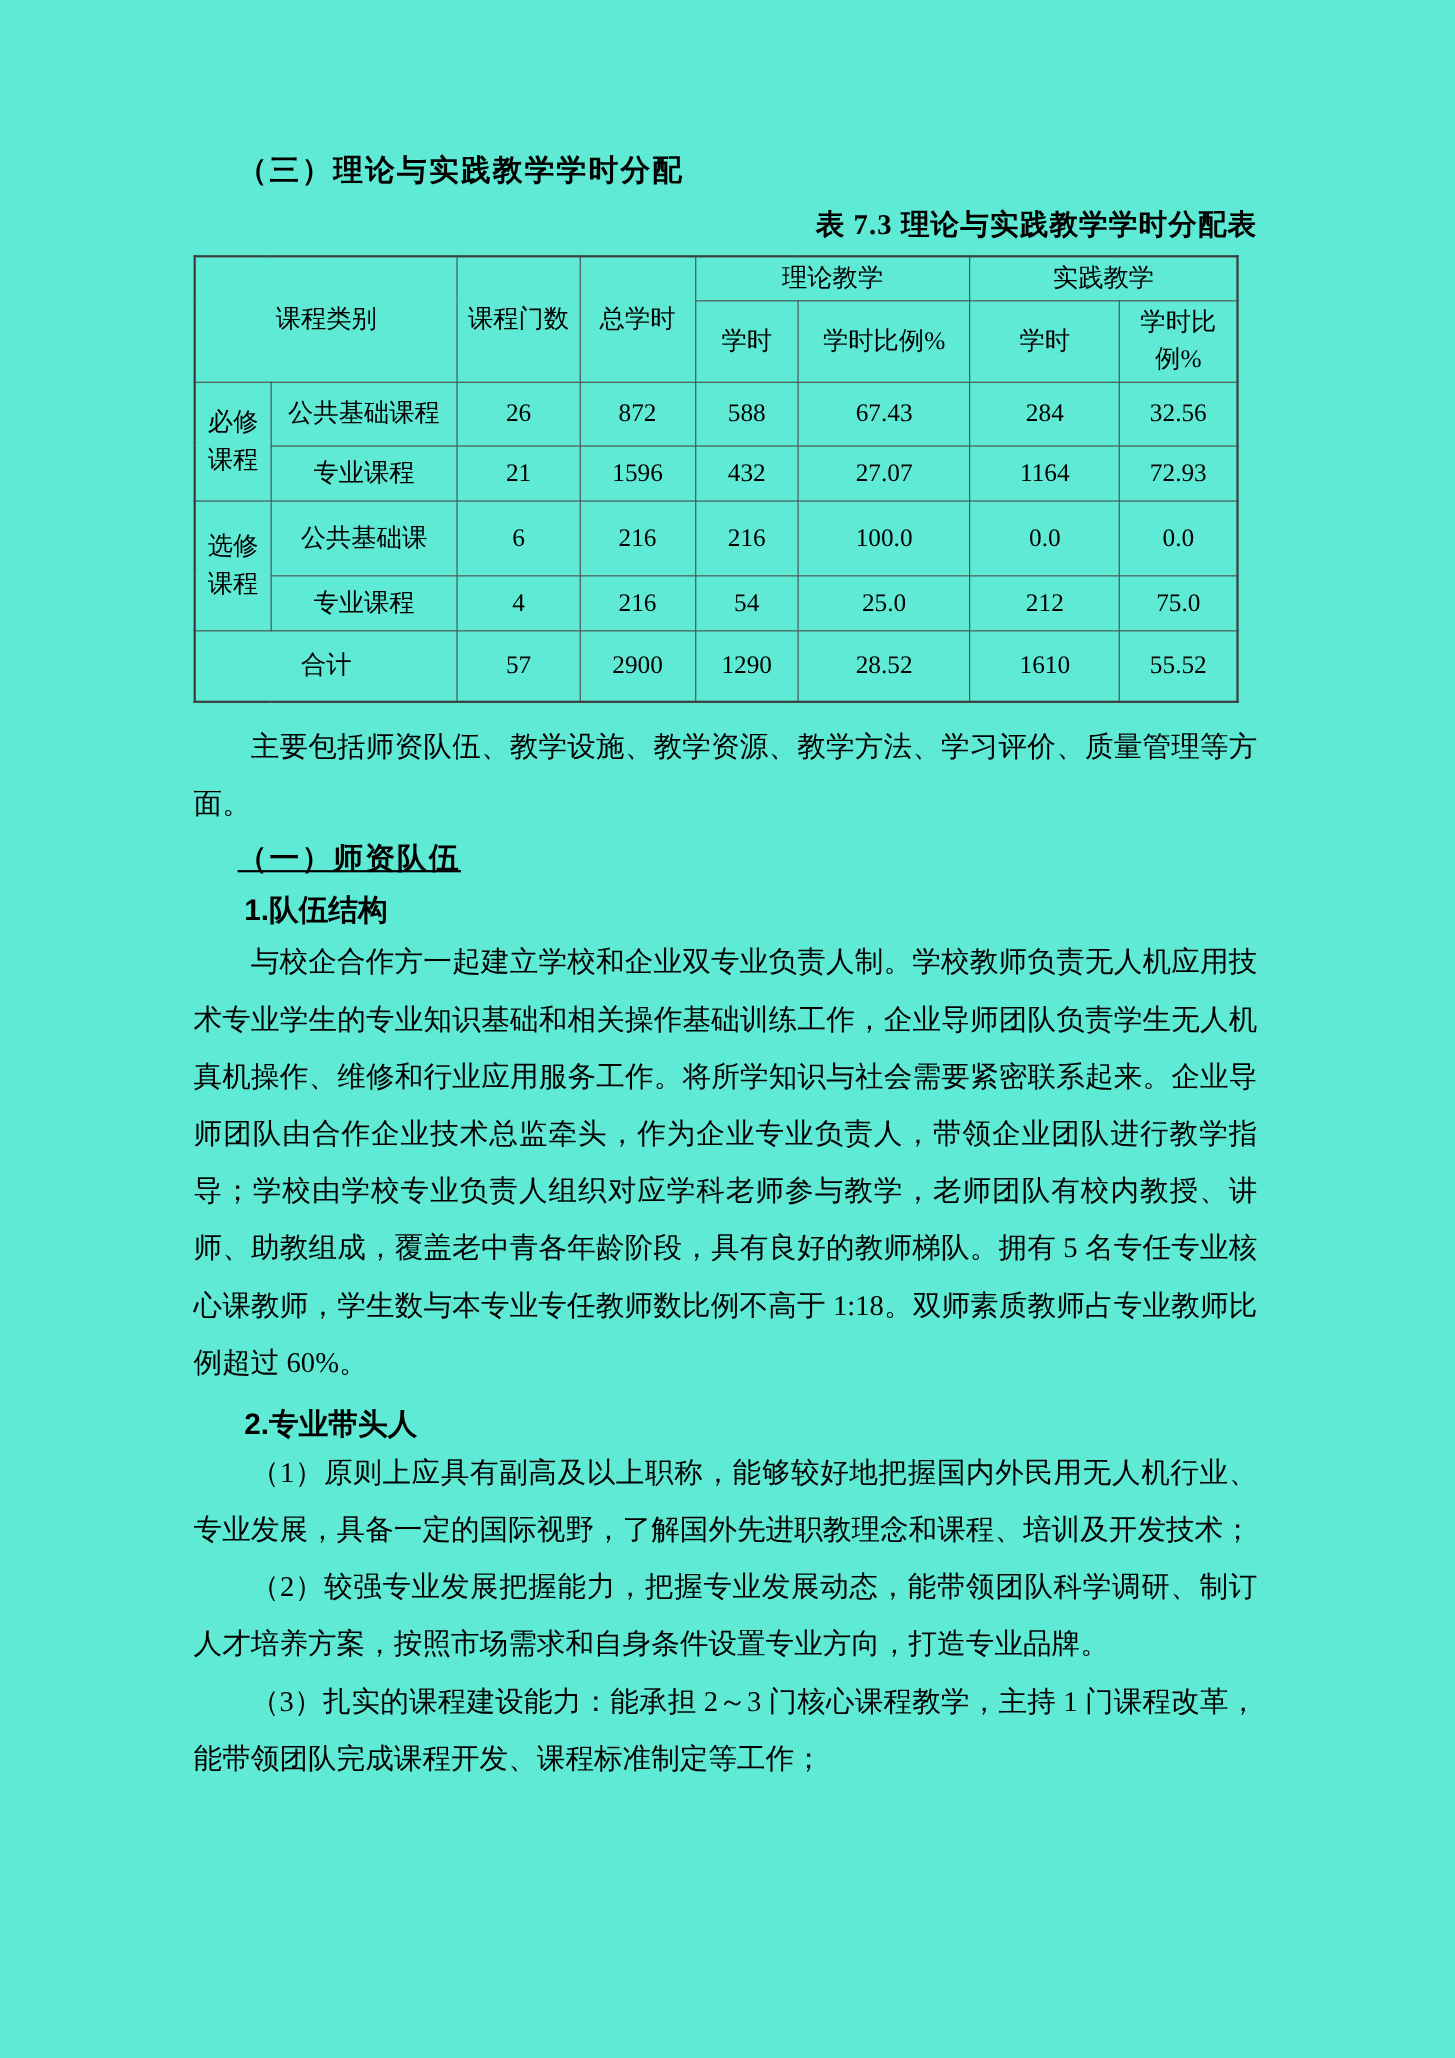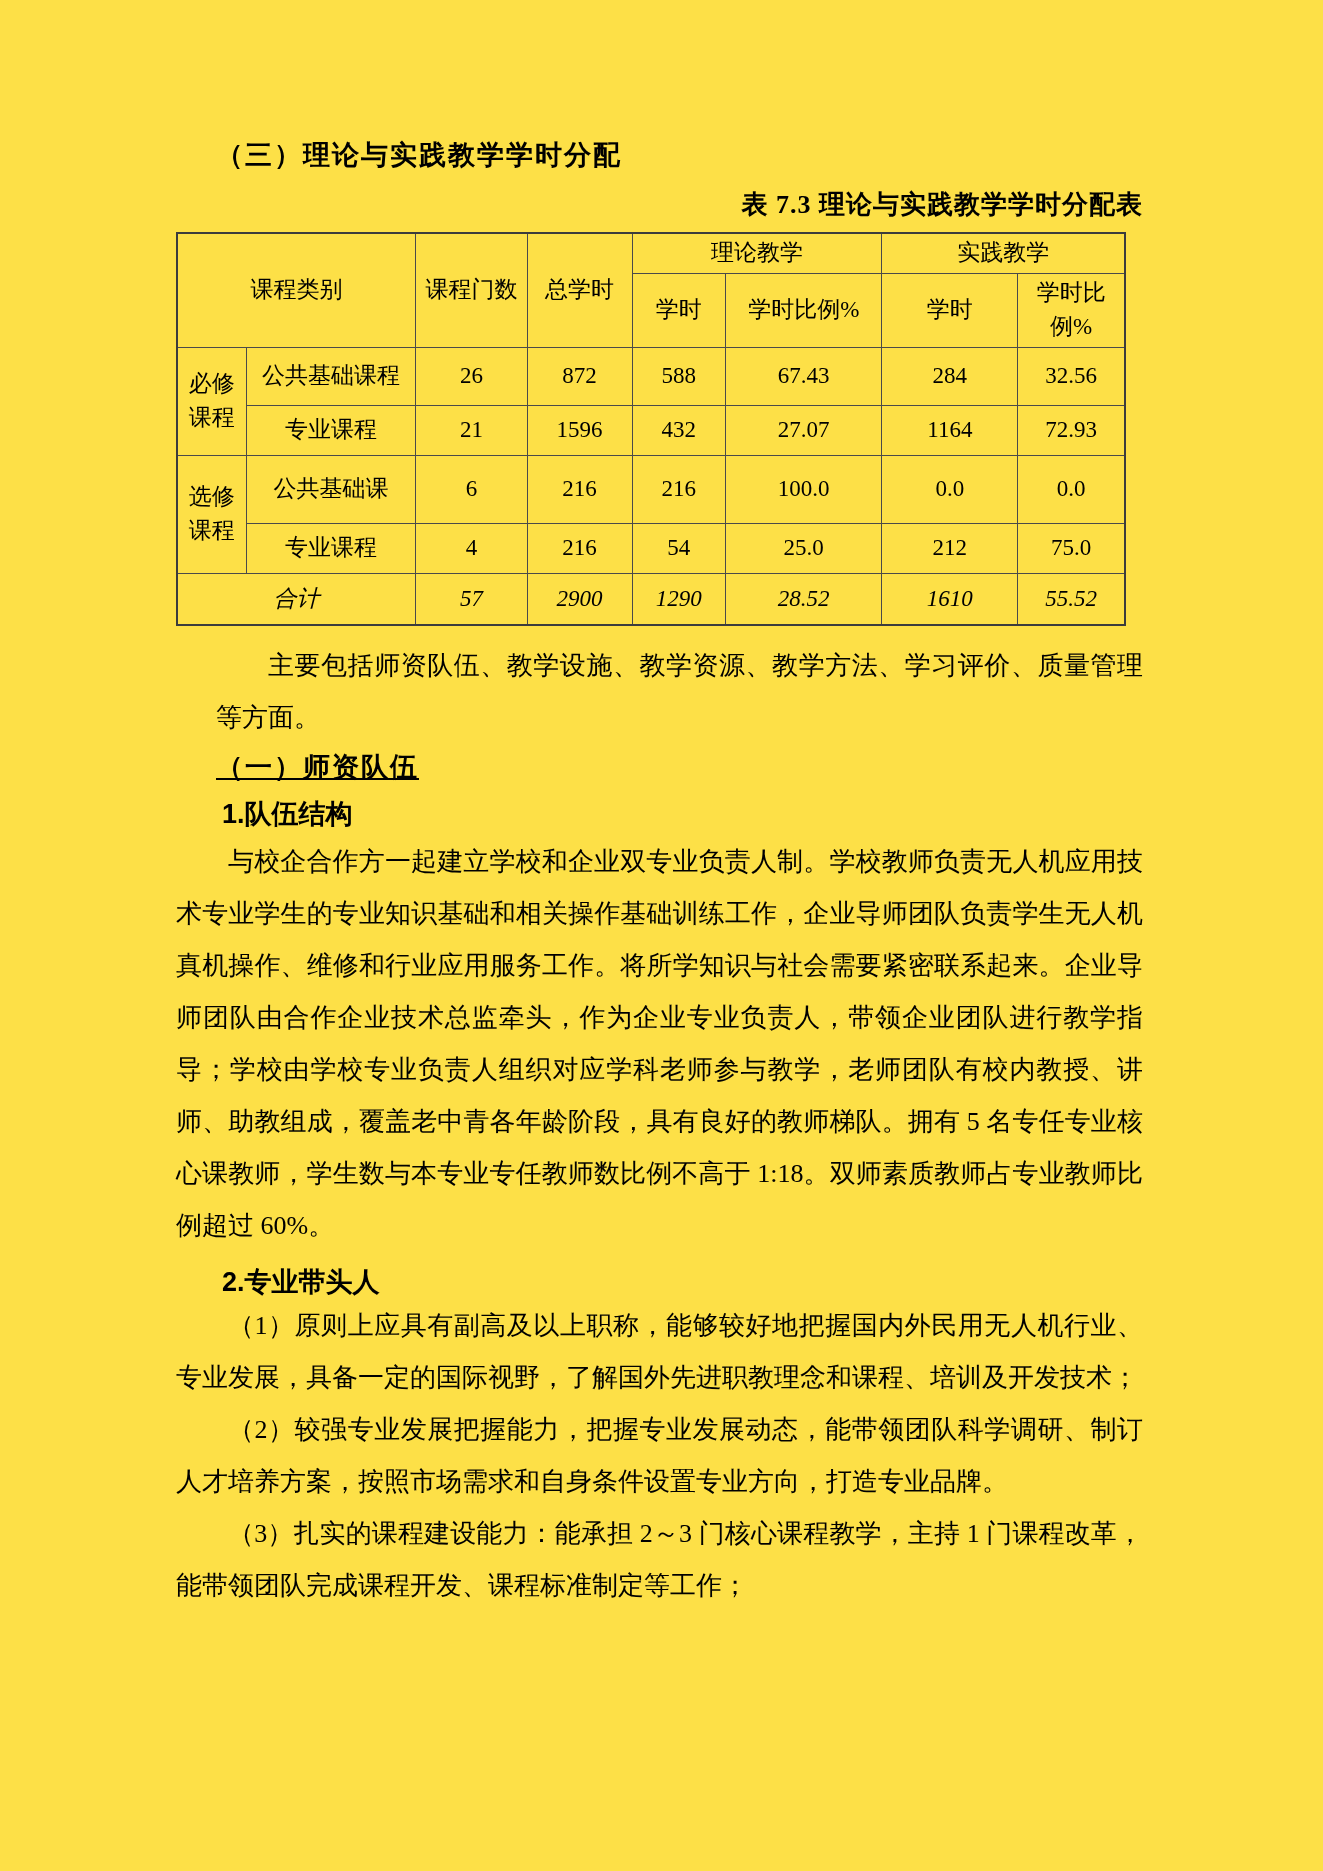--- a/index.html
+++ b/index.html
@@ -1,20 +1,20 @@
 <!DOCTYPE html>
 <html><head>
 <meta charset="utf-8">
 <style>
   * { box-sizing: border-box; margin: 0; padding: 0; }
   html, body { background: #ffffff; }
   .page {
     width: 1323px;
     height: 1871px;
-    background: #fde047;
+    background: #5eead4;
     color: #000000;
     font-family: "Liberation Serif", "DejaVu Serif", serif;
     padding: 138px 180px 0 176px;
     position: relative;
     overflow: hidden;
   }
   .kai-heading {
     font-size: 27px;
     font-weight: bold;
     letter-spacing: 2px;
@@ -43,36 +43,36 @@
     padding: 2px 4px;
     line-height: 1.5;
   }
   td.group-cell { line-height: 2.0; padding: 4px 8px; }
   tr.head1 { height: 40px; }
   tr.head2 { height: 72px; }
   tr.body-r1 { height: 58px; }
   tr.body-r2 { height: 50px; }
   tr.body-r3 { height: 68px; }
   tr.body-r4 { height: 50px; }
-  tr.total-row { height: 52px; font-style: italic; }
+  tr.total-row { height: 65px; }
   .hei-heading {
     font-family: "Liberation Sans", "DejaVu Sans", sans-serif;
     font-size: 27px;
     font-weight: bold;
     line-height: 36px;
   }
   .h-num { margin-top: 20px; margin-left: 42px; letter-spacing: 1px; }
   .h-item { margin-top: 12px; margin-left: 46px; }
   .para {
     font-size: 26px;
     line-height: 52px;
     text-align: justify;
     text-indent: 2em;
   }
-  .para-intro { margin-top: 14px; margin-left: 40px; }
+  .para-intro { margin-top: 14px; }
   .kai-sub { margin-top: 6px; text-decoration: underline; }
   .para-body { margin-top: 4px; }
   .para-point { margin-top: 0; }
   .page-number {
     position: absolute;
     left: 0;
     right: 0;
     top: 1786px;
     text-align: center;
     font-size: 21px;

